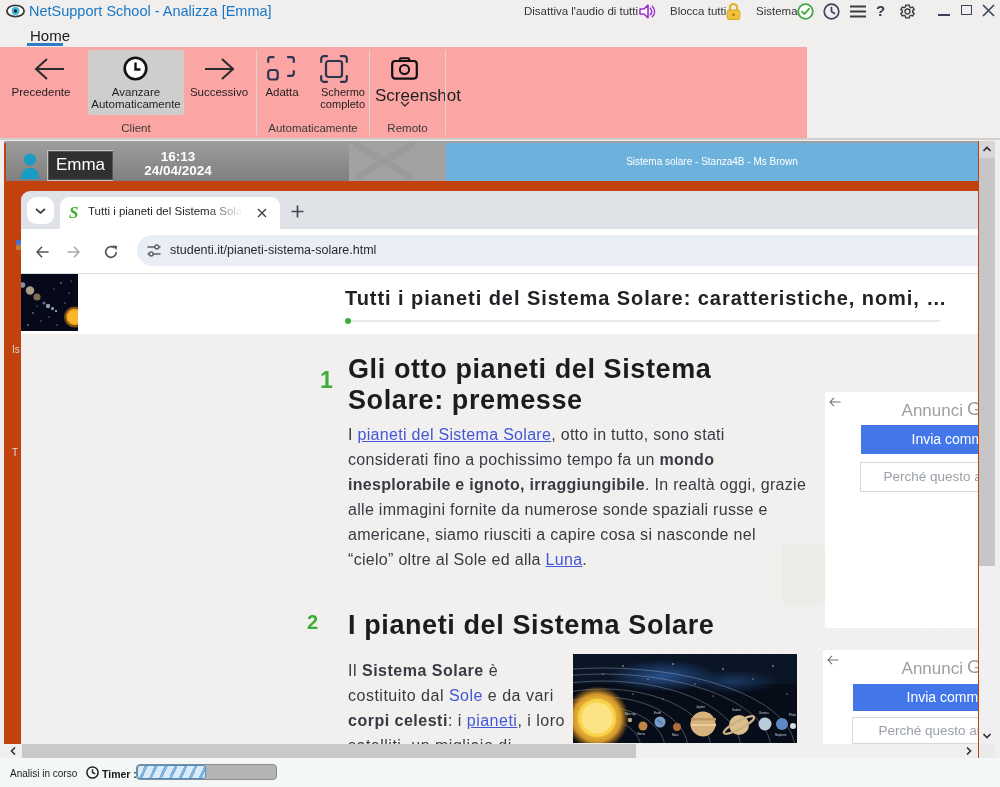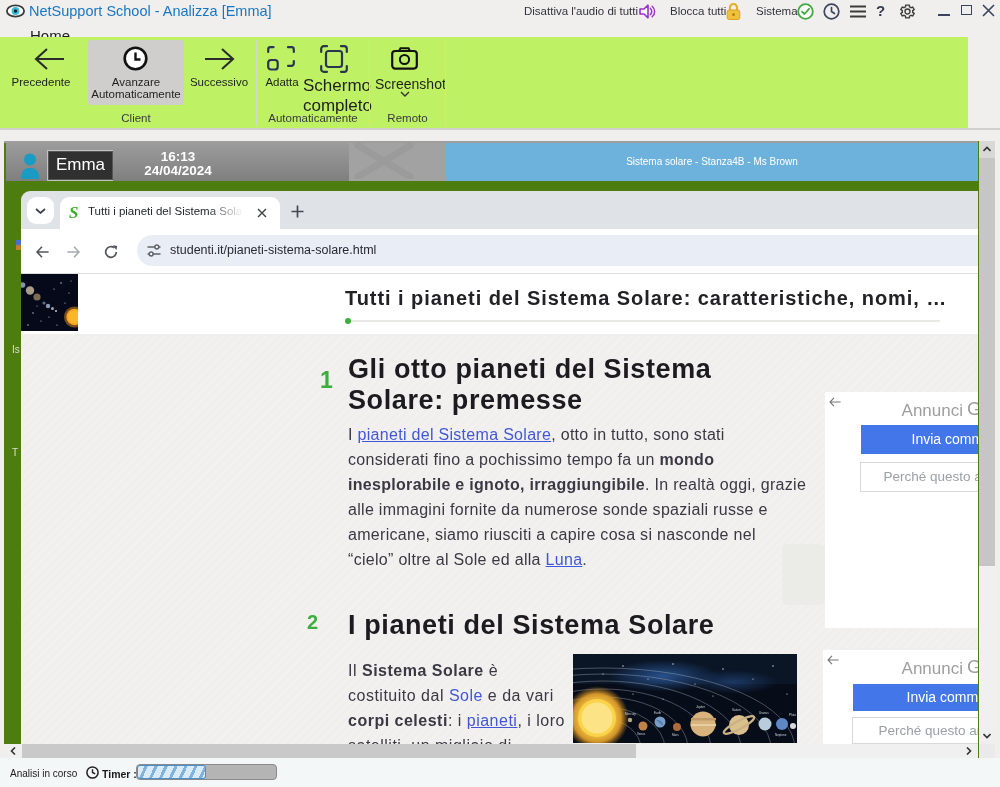--- a/index.html
+++ b/index.html
@@ -48,21 +48,21 @@
   <div class="abs" style="left:938px;top:14px;width:12px;height:2px;background:#39435c"></div>
   <div class="abs" style="left:961px;top:5px;width:11px;height:10px;border:1.8px solid #39435c"></div>
   <svg class="abs" style="left:982px;top:4px" width="13" height="13" viewBox="0 0 13 13">
     <path d="M1 1 L12 12 M12 1 L1 12" stroke="#39435c" stroke-width="1.6"></path>
   </svg>
 </div>
 
 <div class="abs" style="left:30px;top:27px;font-size:15px;color:#1b1b1b">Home</div>
 <div class="abs" style="left:27px;top:43px;width:36px;height:2.5px;background:#2e7cc3"></div>
 
-<div class="abs" id="ribbon" style="left:0;top:37px;width:968px;height:91px;background:#bef264">
+<div class="abs" id="ribbon" style="left:0;top:47px;width:807px;height:91px;background:#fca5a5">
 
   <svg class="abs" style="left:33px;top:10px" width="32" height="24" viewBox="0 0 32 24">
     <path d="M14 2 L3 12 L14 22 M3 12 L31 12" fill="none" stroke="#2b2b2b" stroke-width="2.1"></path>
   </svg>
   <div class="abs" style="left:-9px;top:39px;width:100px;text-align:center;font-size:11.5px;color:#201f1f">Precedente</div>
 
   <div class="abs" style="left:88px;top:3px;width:96px;height:65px;background:#d0cecd;border-radius:3px"></div>
   <svg class="abs" style="left:123px;top:9px" width="25" height="25" viewBox="0 0 25 25">
     <circle cx="12.5" cy="12.5" r="10.8" fill="#fff" stroke="#111" stroke-width="2.6"></circle>
     <path d="M12.5 6.5 L12.5 13.5 L17.5 13.5" fill="none" stroke="#111" stroke-width="2.4"></path>
@@ -87,41 +87,41 @@
 
   <svg class="abs" style="left:320px;top:8px" width="28" height="28" viewBox="0 0 28 28">
     <g fill="none" stroke="#2b3550" stroke-width="2.2" stroke-linecap="round">
       <path d="M1.2 7 L1.2 3.8 A2.6 2.6 0 0 1 3.8 1.2 L7 1.2"></path>
       <path d="M21 1.2 L24.2 1.2 A2.6 2.6 0 0 1 26.8 3.8 L26.8 7"></path>
       <path d="M26.8 21 L26.8 24.2 A2.6 2.6 0 0 1 24.2 26.8 L21 26.8"></path>
       <path d="M7 26.8 L3.8 26.8 A2.6 2.6 0 0 1 1.2 24.2 L1.2 21"></path>
     </g>
     <rect x="6" y="6" width="16" height="16" rx="2.5" fill="none" stroke="#2b3550" stroke-width="2.2"></rect>
   </svg>
-  <div class="abs" style="left:303px;top:39px;width:62px;text-align:left;font-size:17px;color:#201f1f">Schermo<br>completo</div>
+  <div class="abs" style="left:303px;top:39px;width:62px;text-align:right;font-size:11px;color:#201f1f">Schermo<br>completo</div>
   <div class="abs" style="left:369px;top:3px;width:1px;height:85px;background:#d8d6d5"></div>
 
   <svg class="abs" style="left:391px;top:10px" width="27" height="23" viewBox="0 0 27 23">
     <path d="M8 4 L9.5 1.2 L17.5 1.2 L19 4" fill="none" stroke="#111" stroke-width="2"></path>
     <rect x="1.2" y="4" width="24.6" height="17.6" rx="3" fill="none" stroke="#111" stroke-width="2.2"></rect>
     <circle cx="13.5" cy="12.5" r="4.6" fill="none" stroke="#111" stroke-width="2"></circle>
   </svg>
-  <div class="abs" style="left:375px;top:39px;width:60px;text-align:left;font-size:14px;color:#201f1f">Screenshot</div>
+  <div class="abs" style="left:375px;top:39px;width:60px;text-align:left;font-size:17px;color:#201f1f">Screenshot</div>
   <svg class="abs" style="left:400px;top:54px" width="10" height="6" viewBox="0 0 10 6">
     <path d="M1 1 L5 5 L9 1" fill="none" stroke="#333" stroke-width="1.4"></path>
   </svg>
   <div class="abs" style="left:445px;top:3px;width:1px;height:85px;background:#d8d6d5"></div>
 
   <div class="abs" style="left:88px;top:75px;width:96px;text-align:center;font-size:11.5px;color:#3a3a3a">Client</div>
   <div class="abs" style="left:256px;top:75px;width:114px;text-align:center;font-size:11.5px;color:#3a3a3a">Automaticamente</div>
   <div class="abs" style="left:369px;top:75px;width:77px;text-align:center;font-size:11.5px;color:#3a3a3a">Remoto</div>
   <div class="abs" style="left:0;top:91px;width:1000px;height:2px;background:#d2d0cf"></div>
 </div>
 
-<div class="abs" id="view" style="left:4px;top:141px;width:991px;height:617px;background:#4d7c0f;overflow:hidden">
+<div class="abs" id="view" style="left:4px;top:141px;width:991px;height:617px;background:#c2410c;overflow:hidden">
   <div class="abs" style="left:0;top:0;width:974px;height:1.5px;background:#9e9e9e"></div>
 
   <div class="abs" style="left:2px;top:1.5px;width:972px;height:38.5px;background:linear-gradient(#9c9c9c,#7f7f7f)">
     <svg class="abs" style="left:14px;top:10px" width="20" height="26" viewBox="0 0 20 26">
       <circle cx="10" cy="6.5" r="6" fill="#1a9bc4"></circle>
       <path d="M1 26 C1 17.5 4.5 15 10 15 C15.5 15 19 17.5 19 26 Z" fill="#1a9bc4"></path>
     </svg>
     <div class="abs" style="left:41px;top:7px;width:67px;height:31px;background:#303030;border:1px solid #c2c2c2;box-shadow:inset 0 0 0 1px #555;color:#fff;font-size:17px;text-align:center;line-height:28px">Emma</div>
     <div class="abs" style="left:107px;top:0;width:238px;height:38.5px;background:linear-gradient(#9c9c9c,#7f7f7f)">
       <div class="abs" style="left:0;top:6px;width:130px;text-align:center;font-size:13.5px;font-weight:bold;color:#fff">16:13</div>

